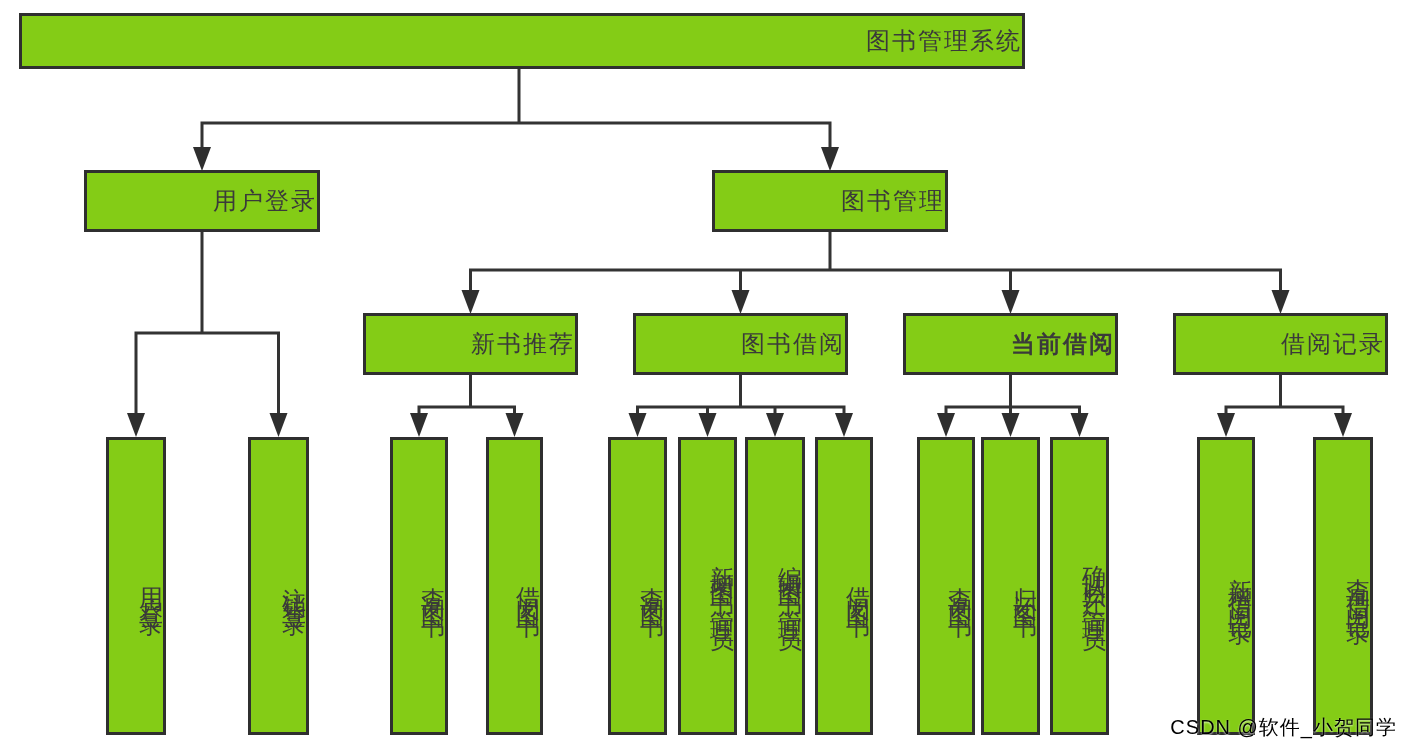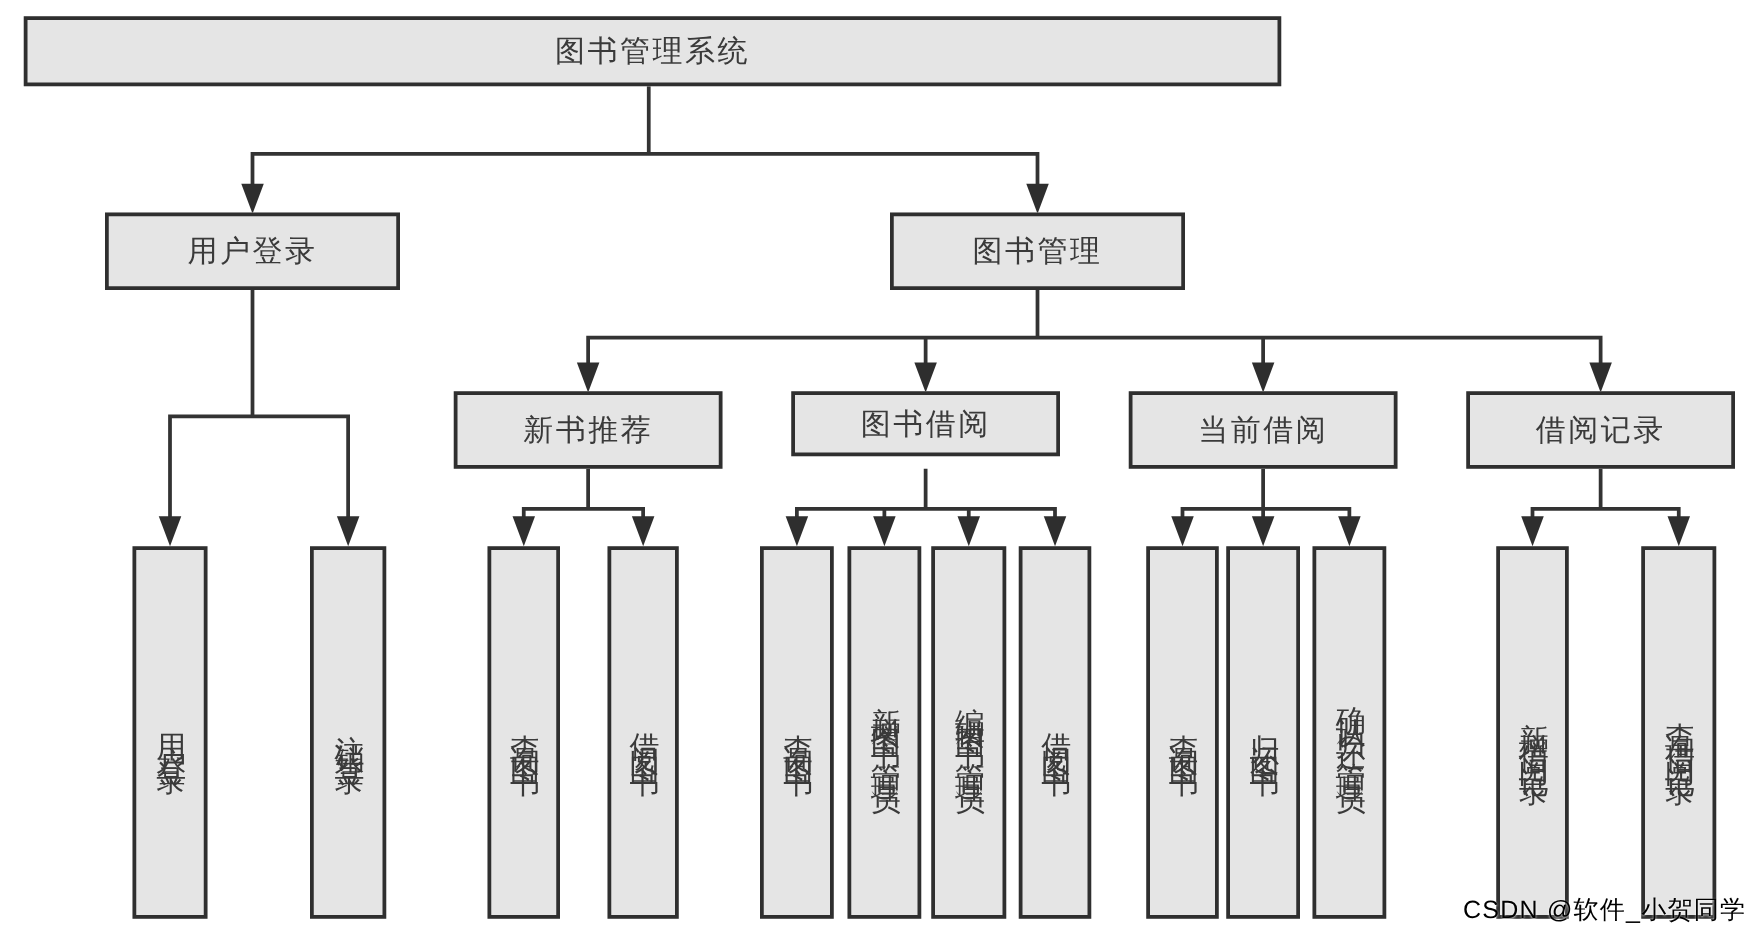--- a/index.html
+++ b/index.html
@@ -2,22 +2,22 @@
 <html><head>
 <meta charset="utf-8">
 <style>
   html,body{margin:0;padding:0;background:#ffffff;}
   .stage{
     position:relative;width:1405px;height:747px;background:#ffffff;
     font-family:"Liberation Sans","DejaVu Sans",sans-serif;overflow:hidden;
   }
   .wires{position:absolute;left:0;top:0;z-index:1;}
   .box{
-    position:absolute;box-sizing:border-box;background:#e5e5e5;
-    border:3px solid #2f2f2f;display:flex;align-items:center;justify-content:center;
+    position:absolute;box-sizing:border-box;background:#84cc16;
+    border:3px solid #2f2f2f;display:flex;align-items:center;justify-content:flex-end;
     color:#3a3a3a;font-size:24px;letter-spacing:2px;z-index:2;white-space:nowrap;
   }
   .box.v{letter-spacing:0;}
   .box.v .vtext{
     writing-mode:vertical-rl;text-orientation:mixed;
     letter-spacing:9px;line-height:1;white-space:nowrap;
   }
   .watermark{
     position:absolute;right:8px;bottom:6px;z-index:3;
     font-size:20px;color:#000000;letter-spacing:1px;
@@ -69,24 +69,24 @@
   <div class="box" style="left:84px;top:170px;width:236px;height:62px;">
     <span>用户登录</span>
   </div>
   <div class="box" style="left:712px;top:170px;width:236px;height:62px;">
     <span>图书管理</span>
   </div>
 
   <div class="box" style="left:363px;top:313px;width:215px;height:62px;">
     <span>新书推荐</span>
   </div>
-  <div class="box" style="left:633px;top:313px;width:215px;height:52px;">
+  <div class="box" style="left:633px;top:313px;width:215px;height:62px;">
     <span>图书借阅</span>
   </div>
-  <div class="box" style="left:903px;top:313px;width:215px;height:62px;">
+  <div class="box" style="left:903px;top:313px;width:215px;height:62px;font-weight:bold;">
     <span>当前借阅</span>
   </div>
   <div class="box" style="left:1173px;top:313px;width:215px;height:62px;">
     <span>借阅记录</span>
   </div>
 
   <div class="box v" style="left:106px;top:437px;width:60px;height:298px;">
     <span class="vtext">用户登录</span>
   </div>
   <div class="box v" style="left:248px;top:437px;width:61px;height:298px;">

